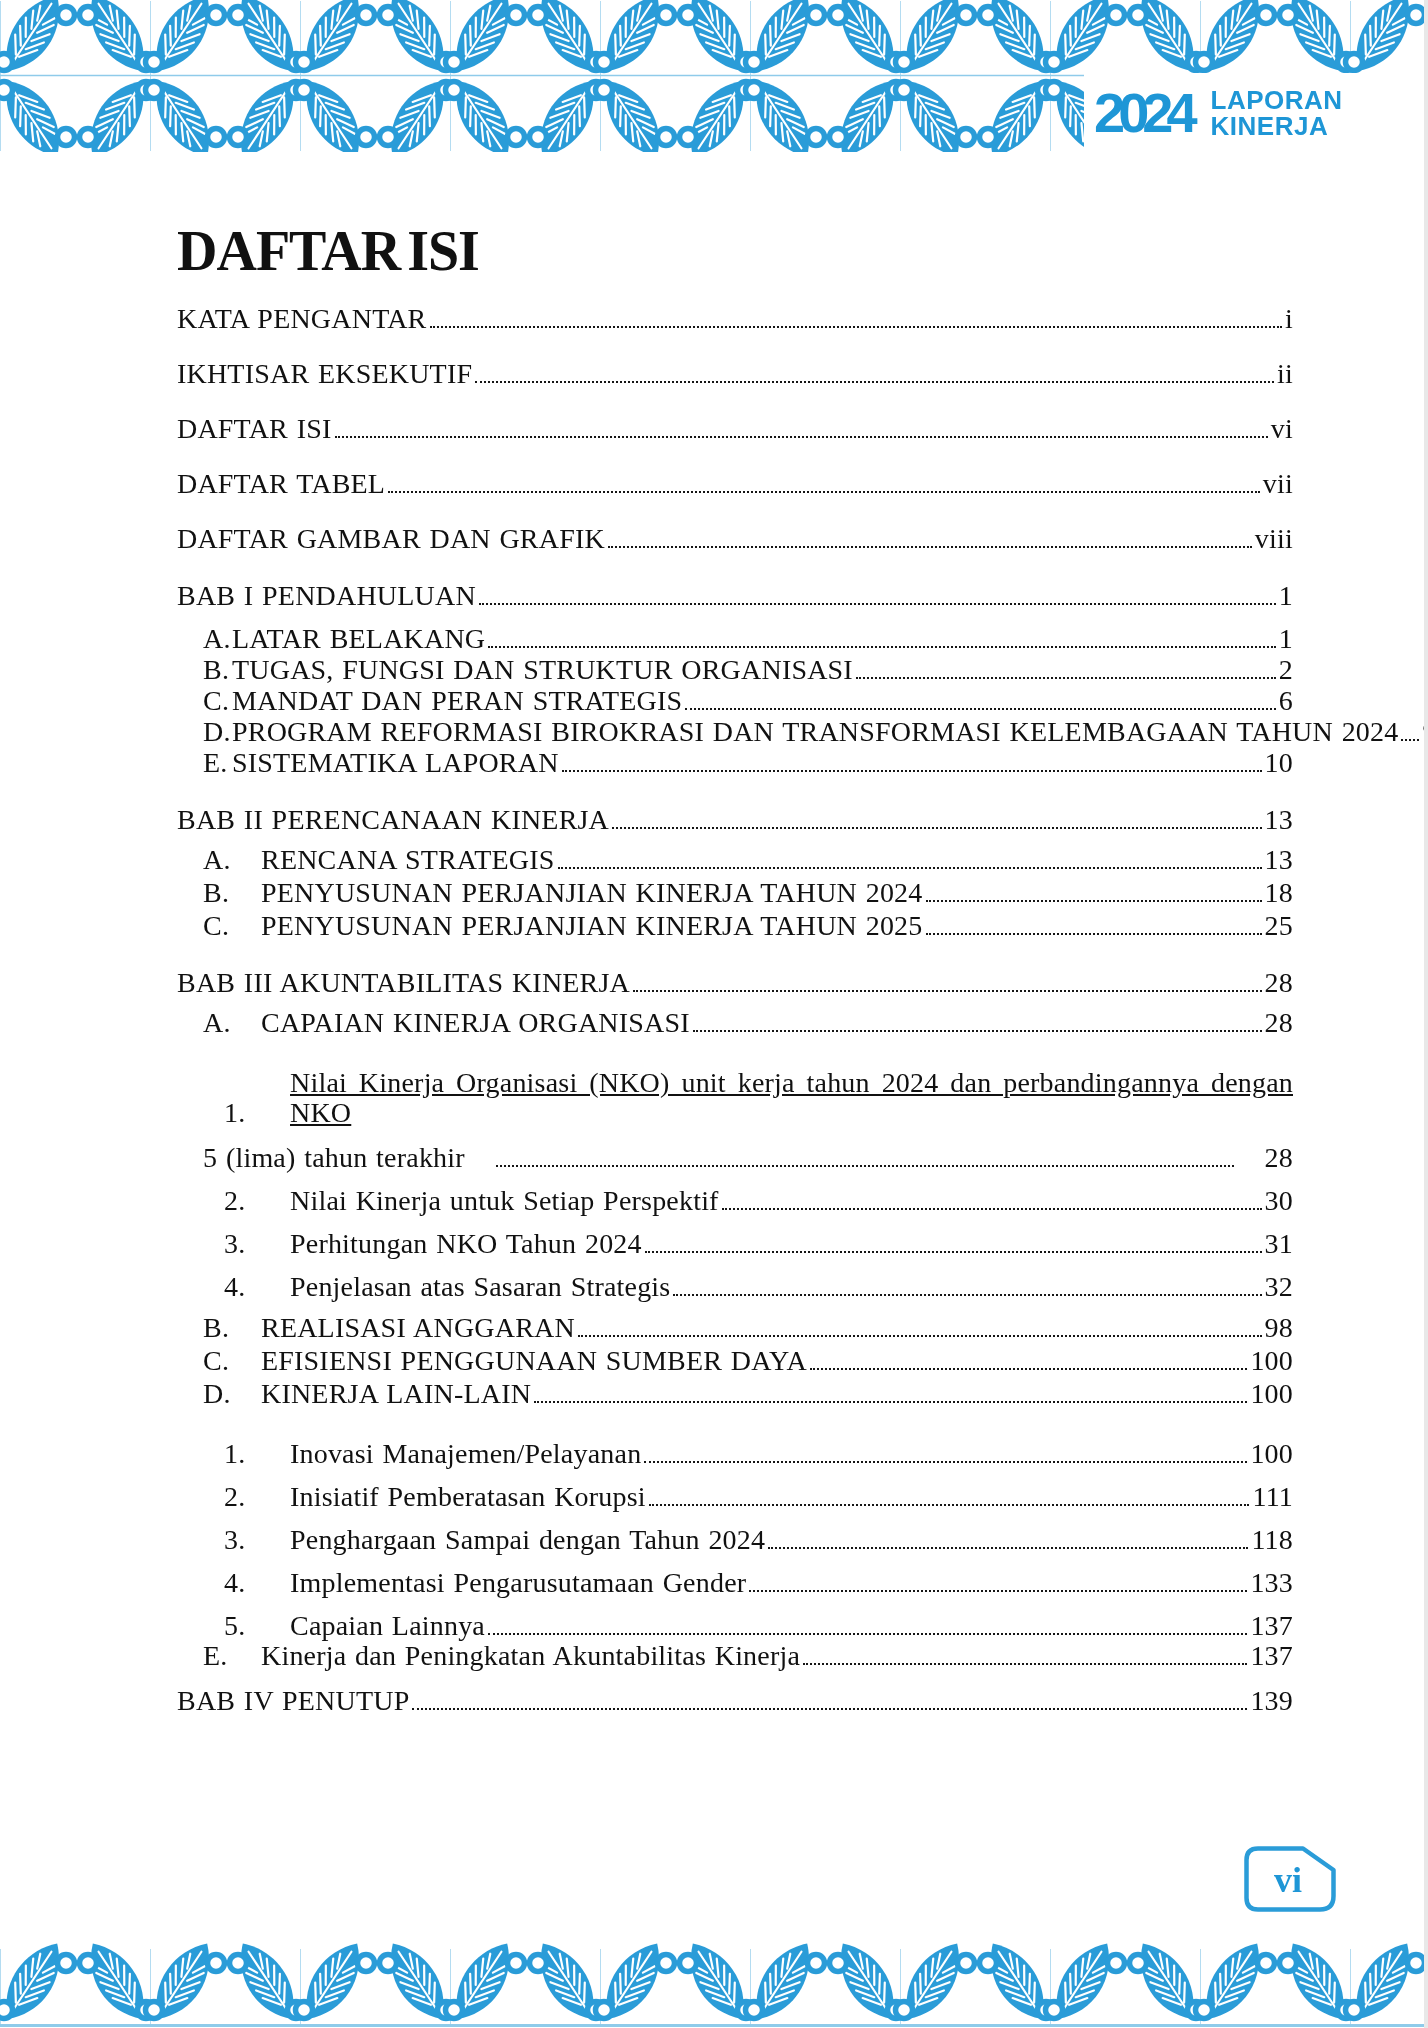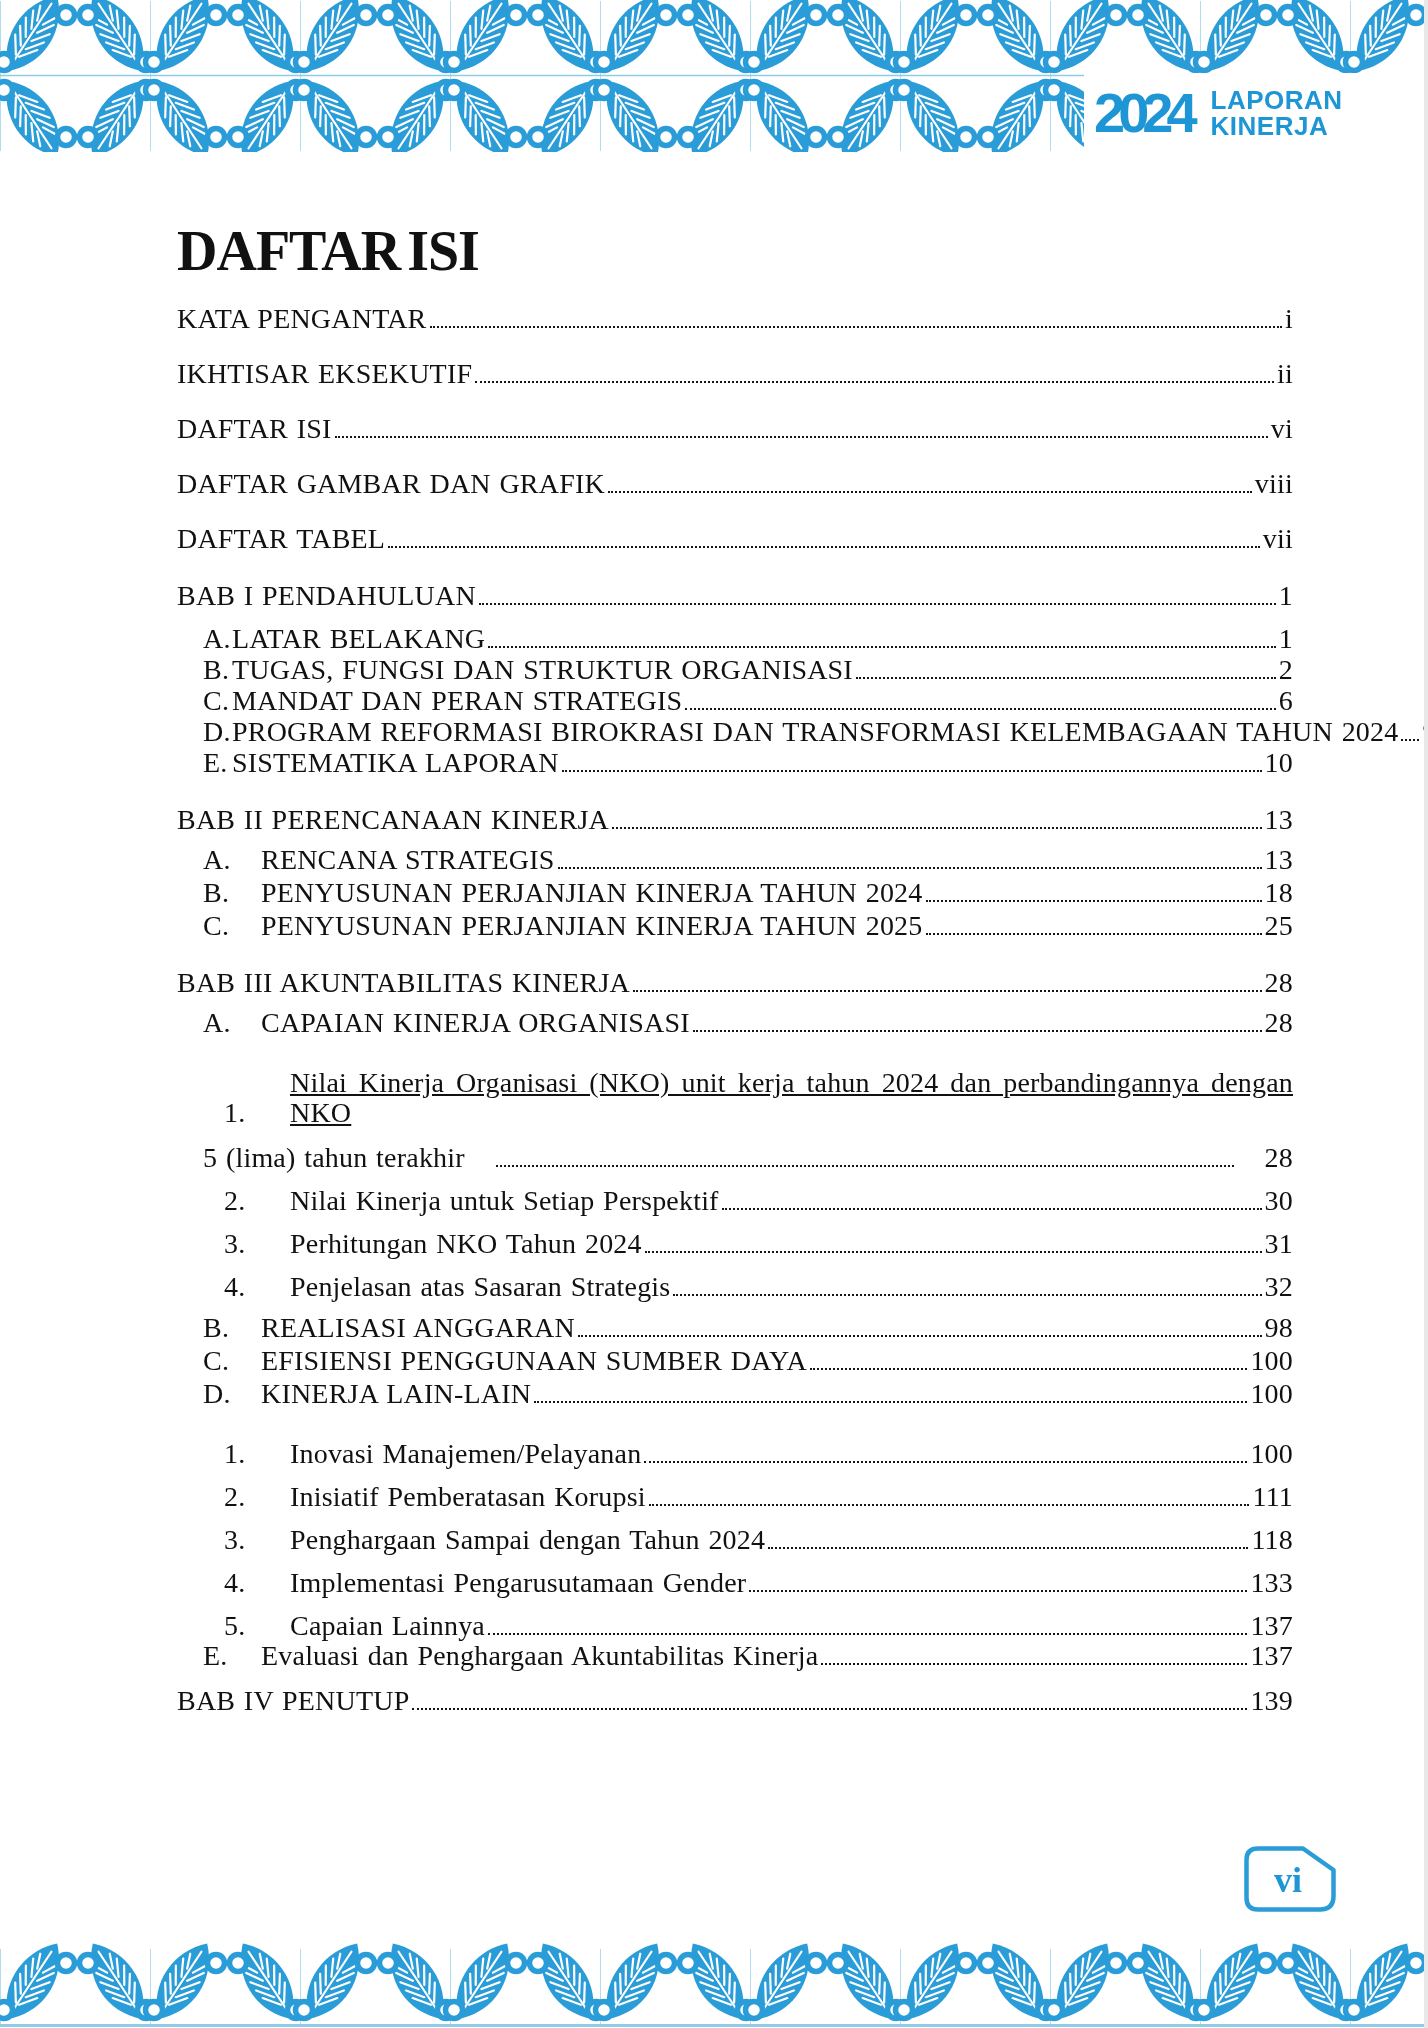--- a/index.html
+++ b/index.html
@@ -118,28 +118,28 @@
           <span class="lbl">IKHTISAR EKSEKUTIF</span>
           <span class="dots"></span>
           <span class="pg">ii</span>
         </div>
         <div class="row front">
           <span class="lbl">DAFTAR ISI</span>
           <span class="dots"></span>
           <span class="pg">vi</span>
         </div>
         <div class="row front">
+          <span class="lbl">DAFTAR TABEL</span>
+          <span class="dots"></span>
+          <span class="pg">vii</span>
+        </div>
+        <div class="row front">
           <span class="lbl">DAFTAR GAMBAR DAN GRAFIK</span>
           <span class="dots"></span>
           <span class="pg">viii</span>
-        </div>
-        <div class="row front">
-          <span class="lbl">DAFTAR TABEL</span>
-          <span class="dots"></span>
-          <span class="pg">vii</span>
         </div>
         <div class="row chapter">
           <span class="lbl">BAB I PENDAHULUAN</span>
           <span class="dots"></span>
           <span class="pg">1</span>
         </div>
         <div class="row sub-first">
           <span class="mk">A.</span>
           <span class="lbl">LATAR BELAKANG</span>
           <span class="dots"></span>
@@ -273,21 +273,21 @@
           <span class="pg">133</span>
         </div>
         <div class="row num">
           <span class="mk">5.</span>
           <span class="lbl">Capaian Lainnya</span>
           <span class="dots"></span>
           <span class="pg">137</span>
         </div>
         <div class="row tab-tight">
           <span class="mk">E.</span>
-          <span class="lbl">Evaluasi dan Penghargaan Akuntabilitas Kinerja</span>
+          <span class="lbl">Kinerja dan Peningkatan Akuntabilitas Kinerja</span>
           <span class="dots"></span>
           <span class="pg">137</span>
         </div>
         <div class="row chapter-tight">
           <span class="lbl">BAB IV PENUTUP</span>
           <span class="dots"></span>
           <span class="pg">139</span>
         </div>
       </div>
   </div>

